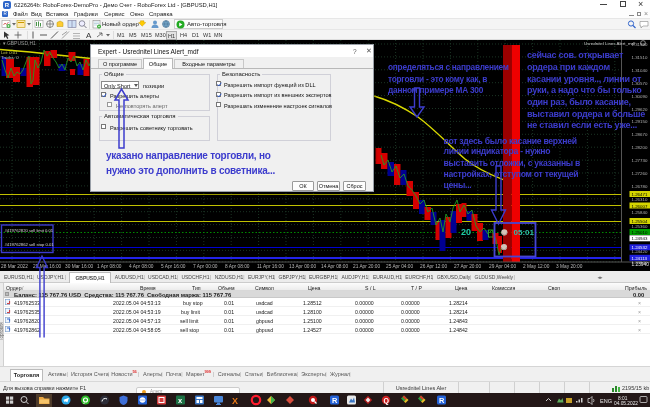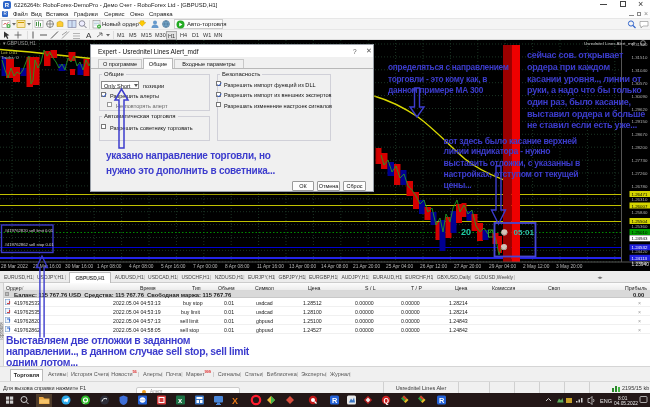--- a/index.html
+++ b/index.html
@@ -389,21 +389,20 @@
     <span class="abs" style="left:113px;top:2px">2022.05.04 04:58:05</span>
     <span class="abs" style="left:180px;top:2px">sell stop</span>
     <span class="abs" style="left:224px;top:2px">0.01</span>
     <span class="abs" style="left:256px;top:2px">gbpusd</span>
     <span class="abs" style="left:303px;top:2px">1.24527</span>
     <span class="abs" style="left:355px;top:2px">0.00000</span>
     <span class="abs" style="left:401px;top:2px">0.00000</span>
     <span class="abs" style="left:449px;top:2px">1.24842</span>
     <span class="abs" style="left:638px;top:2px;color:#999">×</span>
   </div>
-  <div class="abs" style="left:6px;top:53px;font-size:10.4px;font-weight:bold;color:#3c3ccd;line-height:10.9px;letter-spacing:-0.3px;white-space:nowrap">Выставляем две отложки в заданном<br>направлении.., в данном случае sell stop, sell limit<br>одним лотом...</div>
 </div>
 
 <div class="abs" style="left:0;top:366px;width:650px;height:15px;background:#f0f0f0;border-top:1px solid #d5d5d5;font-size:5.5px;color:#555">
   <span class="abs" style="left:10px;top:2px;width:33px;height:12px;background:#fff;border:1px solid #bbb;border-bottom:0;text-align:center;line-height:11px;font-weight:bold;color:#222">Торговля</span>
   <span class="abs" style="left:47.9px;top:4px">Активы</span>
     <span class="abs" style="left:67.1px;top:4px;color:#aaa">|</span>
   <span class="abs" style="left:70.9px;top:4px">История Счета</span>
     <span class="abs" style="left:107.4px;top:4px;color:#aaa">|</span>
   <span class="abs" style="left:111.2px;top:4px">Новости</span>
     <span class="abs" style="left:132.4px;top:2px;color:#e03030;font-size:4px;font-weight:bold">56</span>

